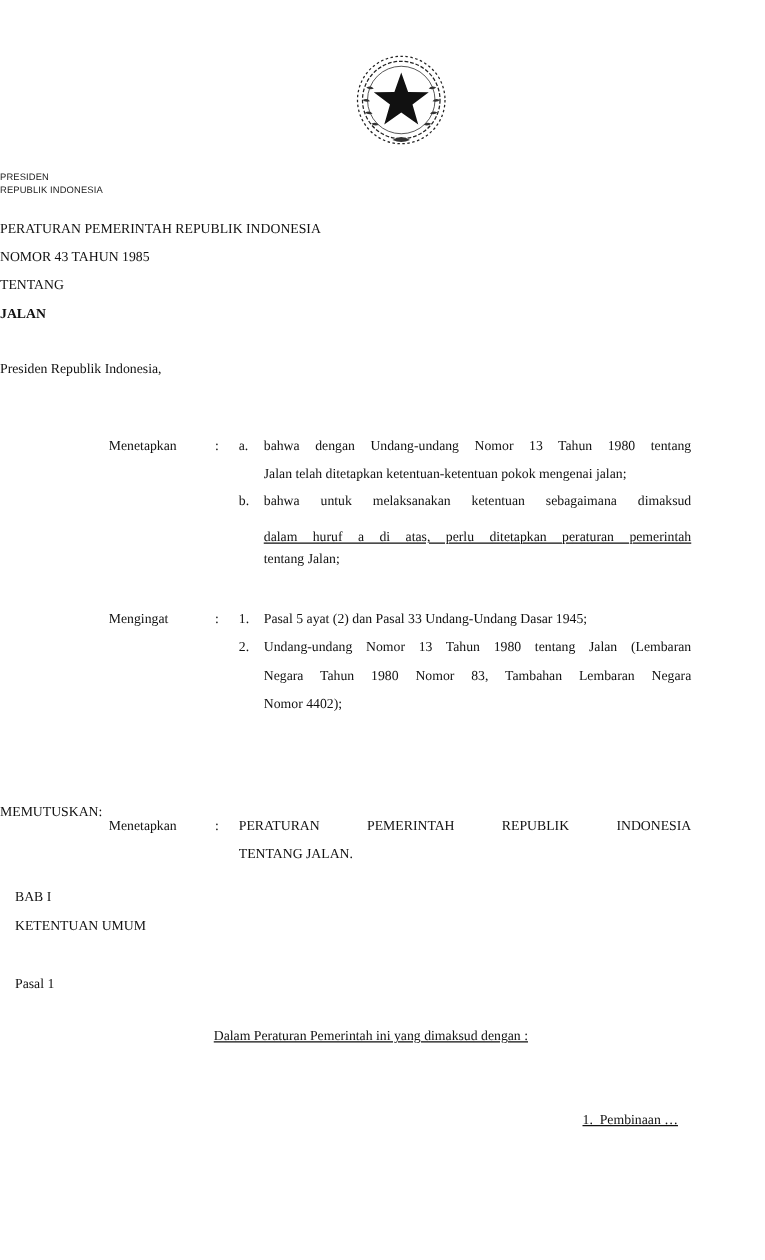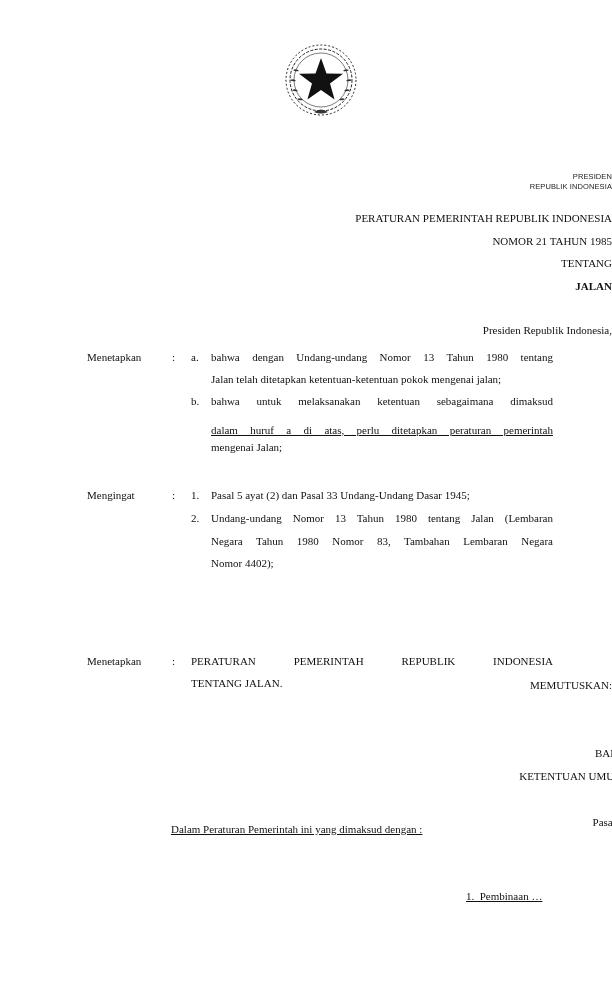--- a/index.html
+++ b/index.html
@@ -1,19 +1,19 @@
 <!DOCTYPE html>
 <html><head>
 <meta charset="utf-8">
 <style>
   html, body { margin: 0; padding: 0; background: #ffffff; }
   body { width: 612px; height: 1008px; position: relative; overflow: hidden;
          font-family: "Liberation Serif", "DejaVu Serif", serif; color: #111; font-size: 11px; }
   .abs { position: absolute; text-decoration: underline; }
-  .center { position: absolute; left: 0; width: 612px; text-align: right; white-space: nowrap; margin-top: 35px; }
+  .center { position: absolute; left: 0; width: 492px; text-align: left; white-space: nowrap; }
   .emblem { position: absolute; left: 281px; top: 40px; width: 80px; height: 80px; }
   .sans { font-family: "Liberation Sans", "DejaVu Sans", sans-serif; font-size: 7.5px; letter-spacing: 0.1px; color: #222; }
   .label { position: absolute; left: 87px; white-space: nowrap; }
   .colon { position: absolute; left: 172px; }
   .marker { position: absolute; left: 191px; }
   .line { position: absolute; left: 211px; width: 342px; white-space: nowrap; }
   .just { text-align: justify; text-align-last: justify; }
   .lineM { position: absolute; left: 191px; width: 362px; white-space: nowrap; }
 </style>
 </head>
@@ -38,36 +38,36 @@
       <path d="M33 72 q7 -5 14 0 q-7 3 -14 0z"></path>
     </g>
     <polygon fill="#111" points="40,18 45.5,33.5 62,33.8 49,43.6 53.6,59.5 40,50 26.4,59.5 31,43.6 18,33.8 34.5,33.5"></polygon>
   </svg>
 </div>
 
 <div class="center sans" style="top:137px;">PRESIDEN</div>
 <div class="center sans" style="top:147px;">REPUBLIK INDONESIA</div>
 
 <div class="center" style="top:177px;">PERATURAN PEMERINTAH REPUBLIK INDONESIA</div>
-<div class="center" style="top:200px;">NOMOR 21 TAHUN 1985</div>
+<div class="center" style="top:200px;">NOMOR 43 TAHUN 1985</div>
 <div class="center" style="top:222px;">TENTANG</div>
 <div class="center" style="top:245px;font-weight:bold;">JALAN</div>
 
 <div class="center" style="top:289px;">Presiden Republik Indonesia,</div>
 
 <div>
   <div class="label" style="top:351px;">Menetapkan</div>
   <div class="colon" style="top:351px;">:</div>
   <div class="marker" style="top:351px;">a.</div>
   <div class="line just" style="top:351px;">bahwa dengan Undang-undang  Nomor 13 Tahun 1980 tentang</div>
   <div class="line" style="top:373px;">Jalan telah ditetapkan ketentuan-ketentuan pokok mengenai jalan;</div>
   <div class="marker" style="top:395px;">b.</div>
   <div class="line just" style="top:395px;">bahwa untuk melaksanakan ketentuan sebagaimana dimaksud</div>
   <div class="line just" style="top:424px;text-decoration:underline;">dalam huruf a di atas, perlu ditetapkan peraturan pemerintah</div>
-  <div class="line" style="top:441px;">mengenai Jalan;</div>
+  <div class="line" style="top:441px;">tentang Jalan;</div>
 </div>
 
 <div>
   <div class="label" style="top:489px;">Mengingat</div>
   <div class="colon" style="top:489px;">:</div>
   <div class="marker" style="top:489px;">1.</div>
   <div class="line" style="top:489px;">Pasal 5 ayat (2) dan Pasal 33 Undang-Undang Dasar 1945;</div>
   <div class="marker" style="top:512px;">2.</div>
   <div class="line just" style="top:512px;">Undang-undang Nomor 13 Tahun 1980 tentang Jalan (Lembaran</div>
   <div class="line just" style="top:535px;">Negara Tahun 1980 Nomor 83, Tambahan Lembaran Negara</div>

